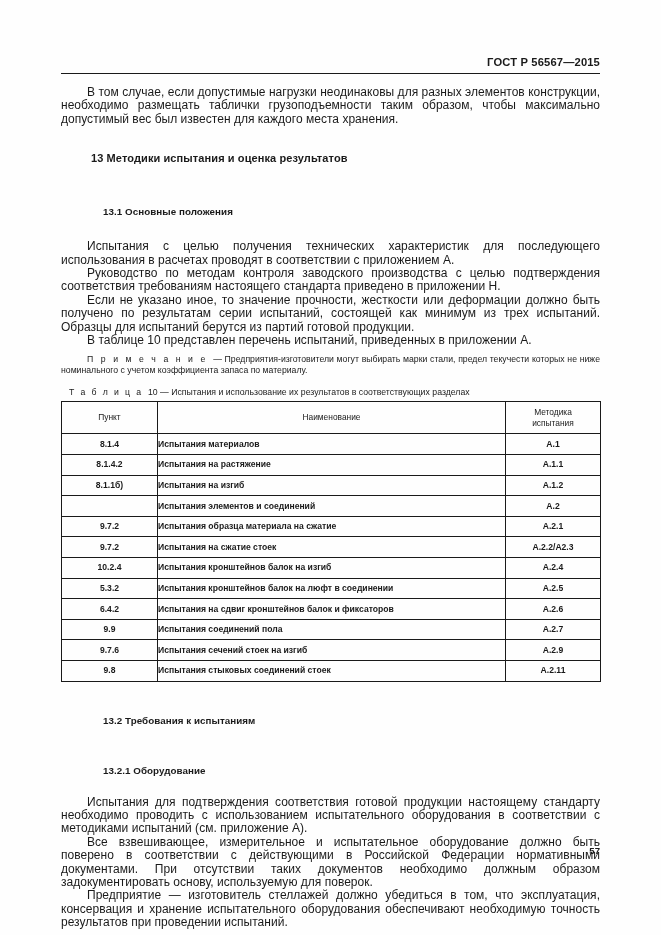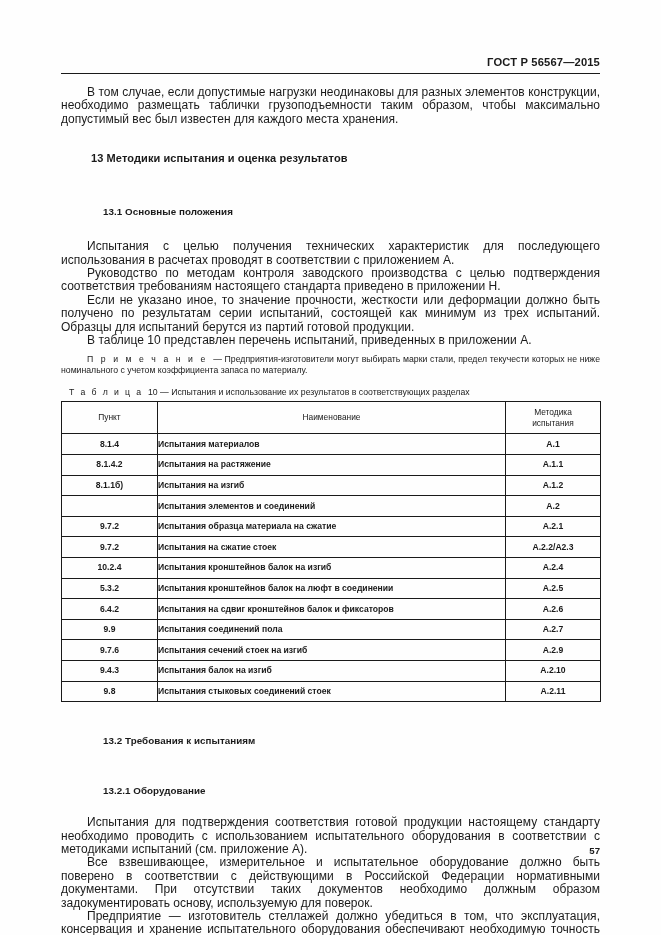--- a/index.html
+++ b/index.html
@@ -240,25 +240,20 @@
             <td class="c-num">9.9</td>
             <td class="c-name">Испытания соединений пола</td>
             <td class="c-meth">A.2.7</td>
           </tr>
           <tr>
             <td class="c-num">9.7.6</td>
             <td class="c-name">Испытания сечений стоек на изгиб</td>
             <td class="c-meth">A.2.9</td>
           </tr>
           <tr>
-            <td class="c-num">9.4.3</td>
-            <td class="c-name">Испытания балок на изгиб</td>
-            <td class="c-meth">A.2.10</td>
-          </tr>
-          <tr>
             <td class="c-num">9.8</td>
             <td class="c-name">Испытания стыковых соединений стоек</td>
             <td class="c-meth">A.2.11</td>
           </tr>
         </tbody>
     </table>
 
     <div class="gap-lg"></div>
 
     <h3 class="subsec">13.2 Требования к испытаниям</h3>

